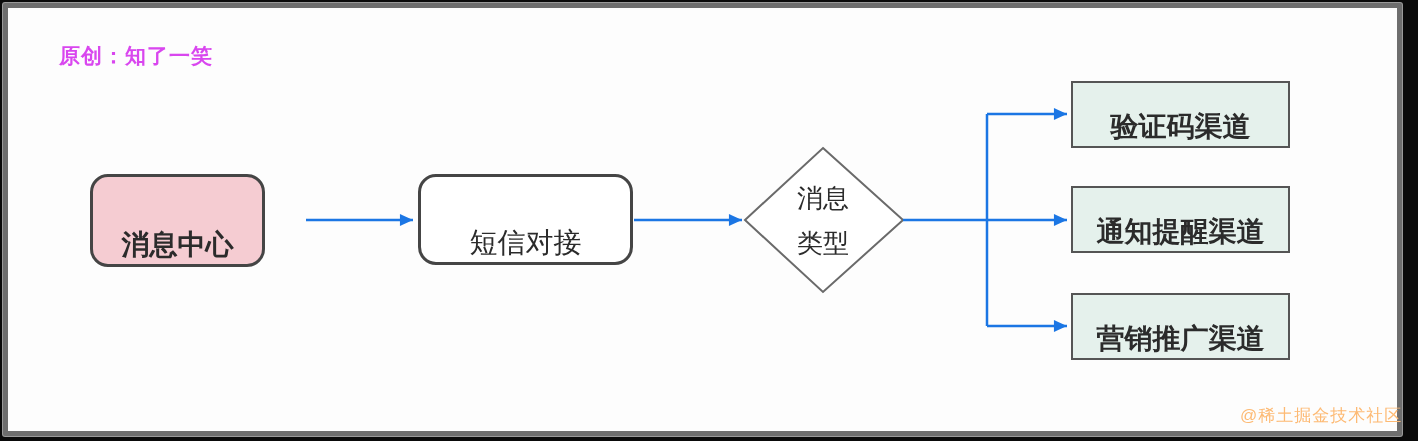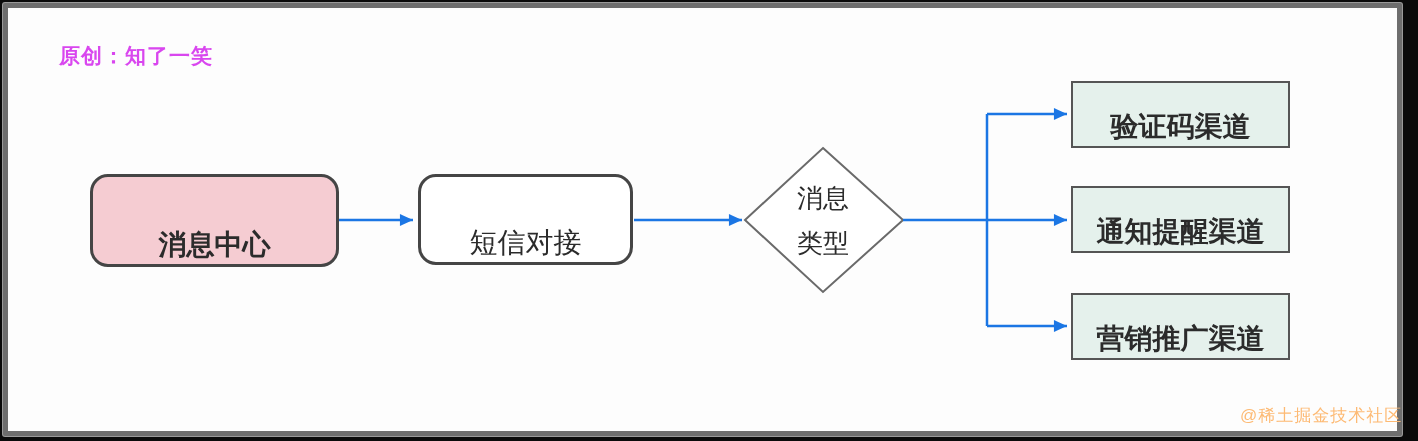--- a/index.html
+++ b/index.html
@@ -24,21 +24,21 @@
     font-size: 21px; font-weight: bold; letter-spacing: 1px;
     color: #d946ef; white-space: nowrap;
   }
   .overlay { position: absolute; left: 0; top: 0; width: 1418px; height: 441px; pointer-events: none; }
   .node {
     position: absolute; box-sizing: border-box;
     display: flex; align-items: flex-end; justify-content: center;
     color: #2b2b2b; white-space: nowrap;
   }
   .node-pink {
-    left: 90px; top: 174px; width: 249px; height: 93px;
+    left: 90px; top: 174px; width: 175px; height: 93px;
     background: #f5ccd2; border: 3px solid #454545; border-radius: 18px;
     font-size: 28px; font-weight: bold;
   }
   .node-white {
     left: 418px; top: 174px; width: 215px; height: 91px;
     background: #ffffff; border: 3px solid #454545; border-radius: 18px;
     font-size: 28px; font-weight: normal;
   }
   .node-mint {
     left: 1071px; width: 219px; height: 67px;

